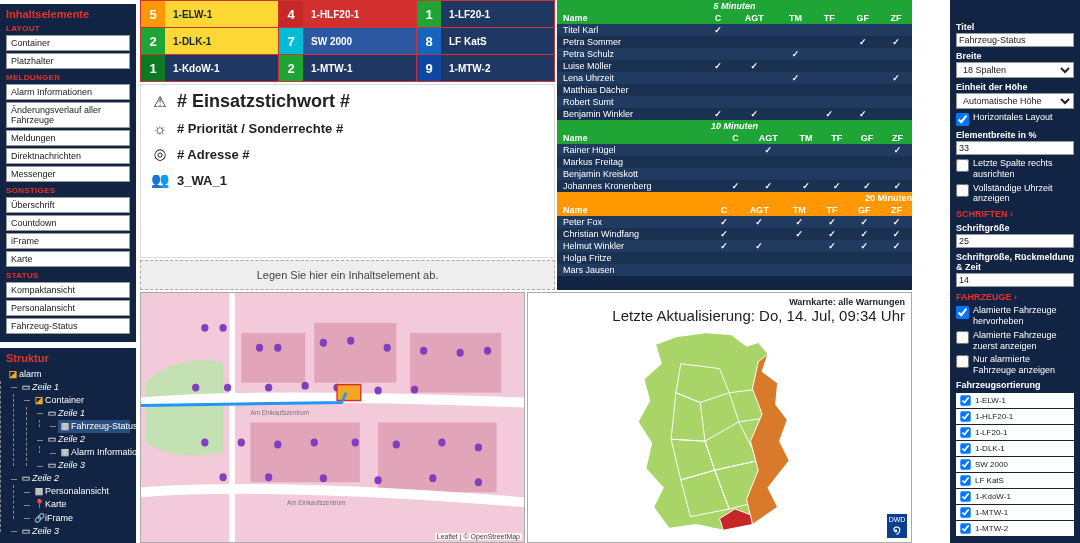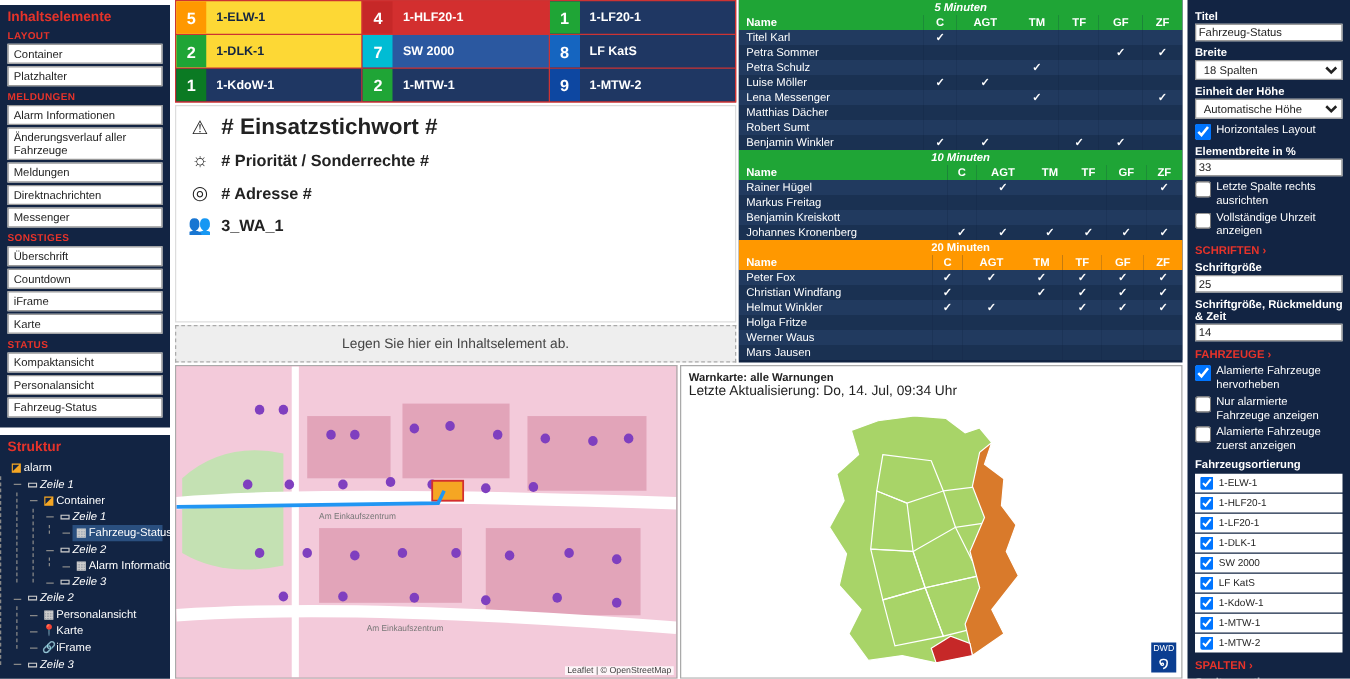--- a/index.html
+++ b/index.html
@@ -178,61 +178,63 @@
   .responders {
     flex: 0 0 355px;
     background: var(--dark-navy);
     color: #fff;
     font-size: 9px;
     display: flex;
     flex-direction: column;
     overflow: hidden;
   }
   .responders .section-green { background: var(--green); text-align:center; font-weight:bold; padding:1px 0;font-style:italic; }
-  .responders .section-orange { background: var(--orange-bright); text-align:center; font-weight:bold; padding:1px 0; }
+  .responders .section-orange { background: var(--orange-bright); text-align:right; font-weight:bold; padding:1px 0; }
   .responders table { width:100%; border-collapse: collapse; }
   .responders th, .responders td { padding: 1px 3px; text-align:center; white-space:nowrap; }
   .responders th:first-child, .responders td:first-child { text-align:left; padding-left:6px; }
   .responders thead.green th { background: var(--green); font-weight:bold; }
   .responders thead.orange th { background: var(--orange-bright); font-weight:bold; }
   .responders tbody tr:nth-child(even) td { background: #1a3152; }
   .responders tbody tr:nth-child(odd) td { background: #213a5f; }
   .responders .ck::before { content: "✓"; font-weight:bold; }
 
   
   .maps {
     flex: 1;
     display: flex;
     gap: 2px;
     min-height: 0;
+    text-align: right;
   }
   .map-tile {
     position: relative; flex:1; overflow:hidden; border:1px solid #aaa;
   }
   .street-map { background: var(--pink); }
   .street-map svg { width:100%; height:100%; }
   .germany-map { background:#fff; }
   .germany-map .title { font-size:9px; font-weight:bold; padding:4px 6px 0 6px; }
-  .germany-map .sub { font-size:11px; padding:0 6px 2px 6px; }
+  .germany-map .sub { font-size:15px; padding:0 6px 2px 6px; }
   .germany-map .svg-wrap { position:absolute; top:32px; bottom:4px; left:4px; right:4px; }
   .germany-map svg { width:100%; height:100%; }  
   .germany-map .attrib { position:absolute; right:4px; bottom:4px; display:flex; gap:3px; align-items:flex-end; }
   .germany-map .attrib .logo { width:20px; height:24px; background:#0b3e91; color:#fff; font-size:7px; display:flex; flex-direction:column; align-items:center; justify-content:center; }
   .germany-map .attrib .logo .swirl { font-size:13px; line-height:1; }
   .map-attrib-sm { position:absolute; right:2px; bottom:2px; font-size:7px; background:rgba(255,255,255,0.8); color:#444; padding:0 2px; }
 
   
   .right-sidebar {
     width: 130px;
     background: var(--dark-navy);
     color: #fff;
-    padding: 4px 6px;
+    padding: 18px 6px;
     flex-shrink: 0;
     font-size: 9px;
     overflow-y: hidden;
+    margin-left: 34px;
   }
   .right-sidebar label.lbl { display:block; font-weight:bold; margin-top:4px; margin-bottom:1px; }
   .right-sidebar .grp { color: var(--red-accent); font-weight:bold; font-size:9px; margin-top:5px; }
   .right-sidebar input[type=text],
   .right-sidebar select {
     width: 100%; font-size:9px; padding:1px 2px; border:1px solid #999; background:#fff; color:#222;
   }
   .right-sidebar .check-row { display:flex; align-items:flex-start; gap:4px; margin-top:3px; line-height:1.2; }
   .right-sidebar .check-row input { margin-top:1px; flex-shrink:0; }
   .right-sidebar .veh-list { display:flex; flex-direction:column; gap:1px; margin-top:3px; }
@@ -416,21 +418,21 @@
             <tr>
               <td>Luise Möller</td>
               <td><span class="ck"></span></td>
               <td><span class="ck"></span></td>
               <td></td>
               <td></td>
               <td></td>
               <td></td>
             </tr>
             <tr>
-              <td>Lena Messenger</td>
+              <td>Lena Uhrzeit</td>
               <td></td>
               <td></td>
               <td><span class="ck"></span></td>
               <td></td>
               <td></td>
               <td><span class="ck"></span></td>
             </tr>
             <tr>
               <td>Matthias Dächer</td>
               <td></td>
@@ -548,29 +550,20 @@
               <td>Helmut Winkler</td>
               <td><span class="ck"></span></td>
               <td><span class="ck"></span></td>
               <td></td>
               <td><span class="ck"></span></td>
               <td><span class="ck"></span></td>
               <td><span class="ck"></span></td>
             </tr>
             <tr>
               <td>Holga Fritze</td>
-              <td></td>
-              <td></td>
-              <td></td>
-              <td></td>
-              <td></td>
-              <td></td>
-            </tr>
-            <tr>
-              <td>Werner Waus</td>
               <td></td>
               <td></td>
               <td></td>
               <td></td>
               <td></td>
               <td></td>
             </tr>
             <tr>
               <td>Mars Jausen</td>
               <td></td>
@@ -711,25 +704,25 @@
   <label class="lbl">Schriftgröße, Rückmeldung &amp; Zeit</label>
   <input type="text" value="14" style="">
 
   <div class="grp">FAHRZEUGE ›</div>
   <div class="check-row">
       <input type="checkbox" checked="" style="">
       <span>Alamierte Fahrzeuge hervorheben</span>
     </div>
   <div class="check-row">
       <input type="checkbox" style="">
-      <span>Nur alarmierte Fahrzeuge anzeigen</span>
+      <span>Alamierte Fahrzeuge zuerst anzeigen</span>
     </div>
   <div class="check-row">
       <input type="checkbox" style="">
-      <span>Alamierte Fahrzeuge zuerst anzeigen</span>
+      <span>Nur alarmierte Fahrzeuge anzeigen</span>
     </div>
 
   <label class="lbl">Fahrzeugsortierung</label>
   <div class="veh-list" id="veh-list">
       <div class="veh-pill">
         <input type="checkbox" checked="" style="">
         <span>1-ELW-1</span>
       </div>
       <div class="veh-pill">
         <input type="checkbox" checked="" style="">

